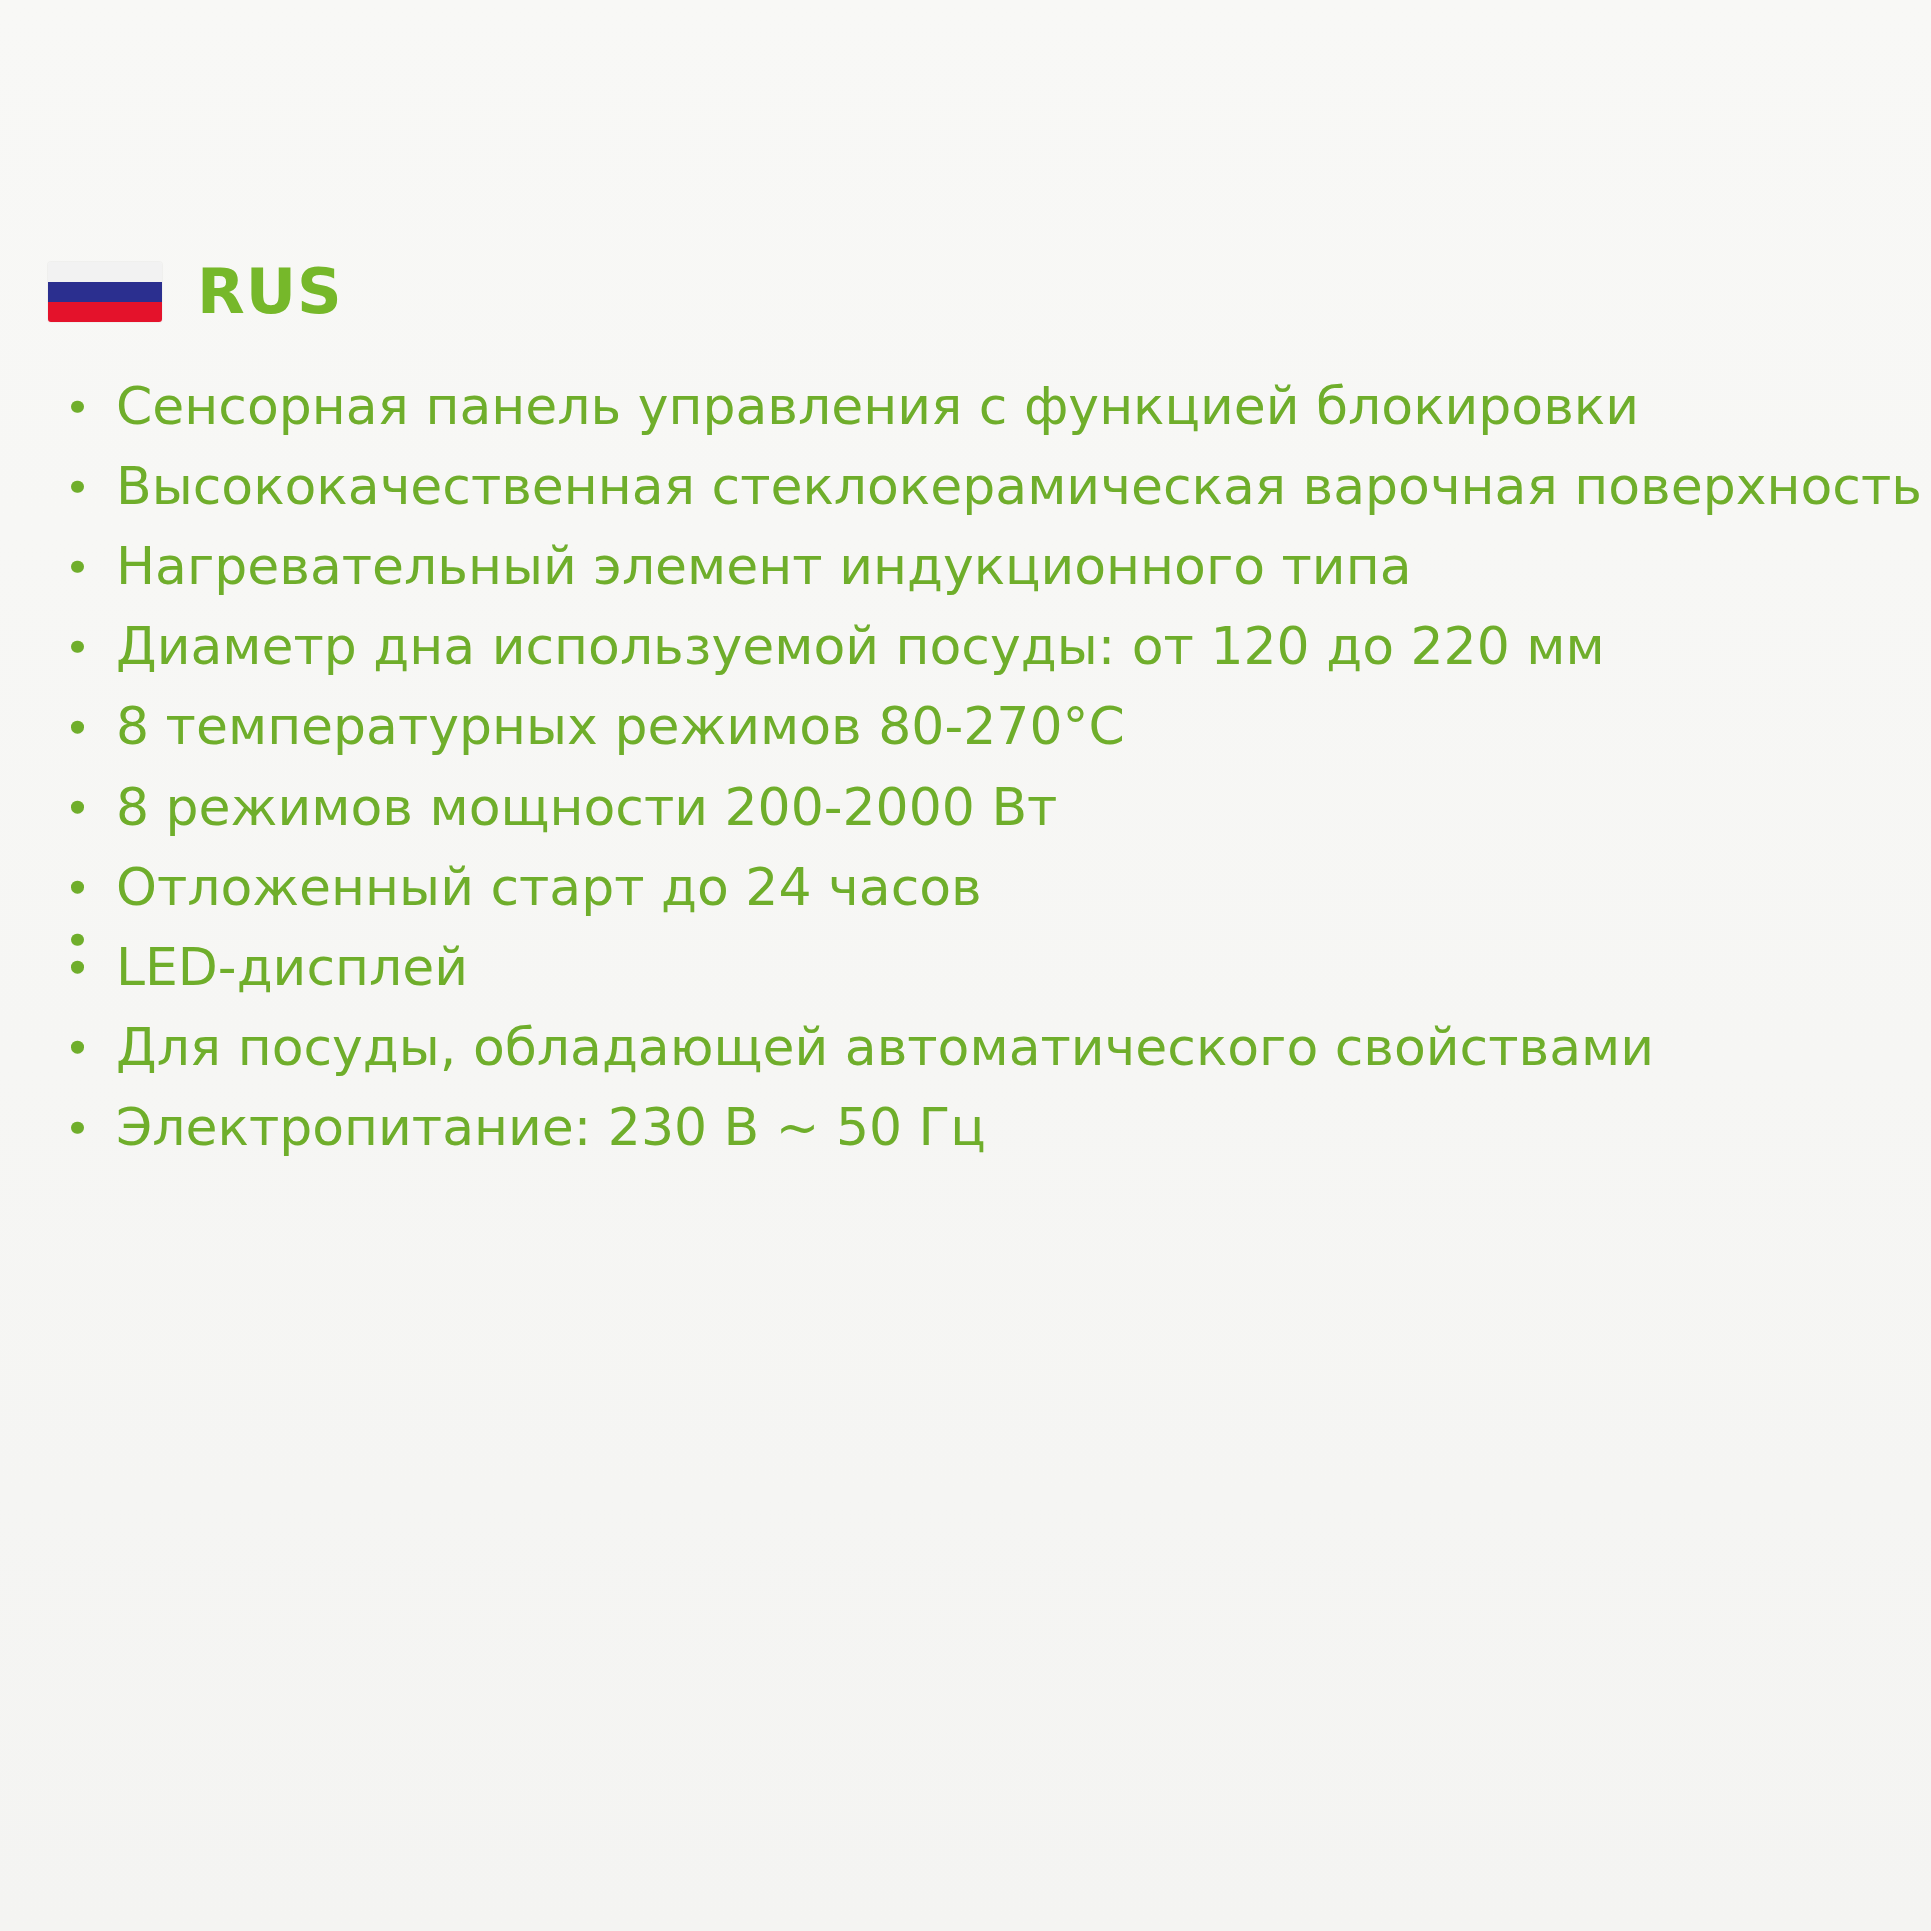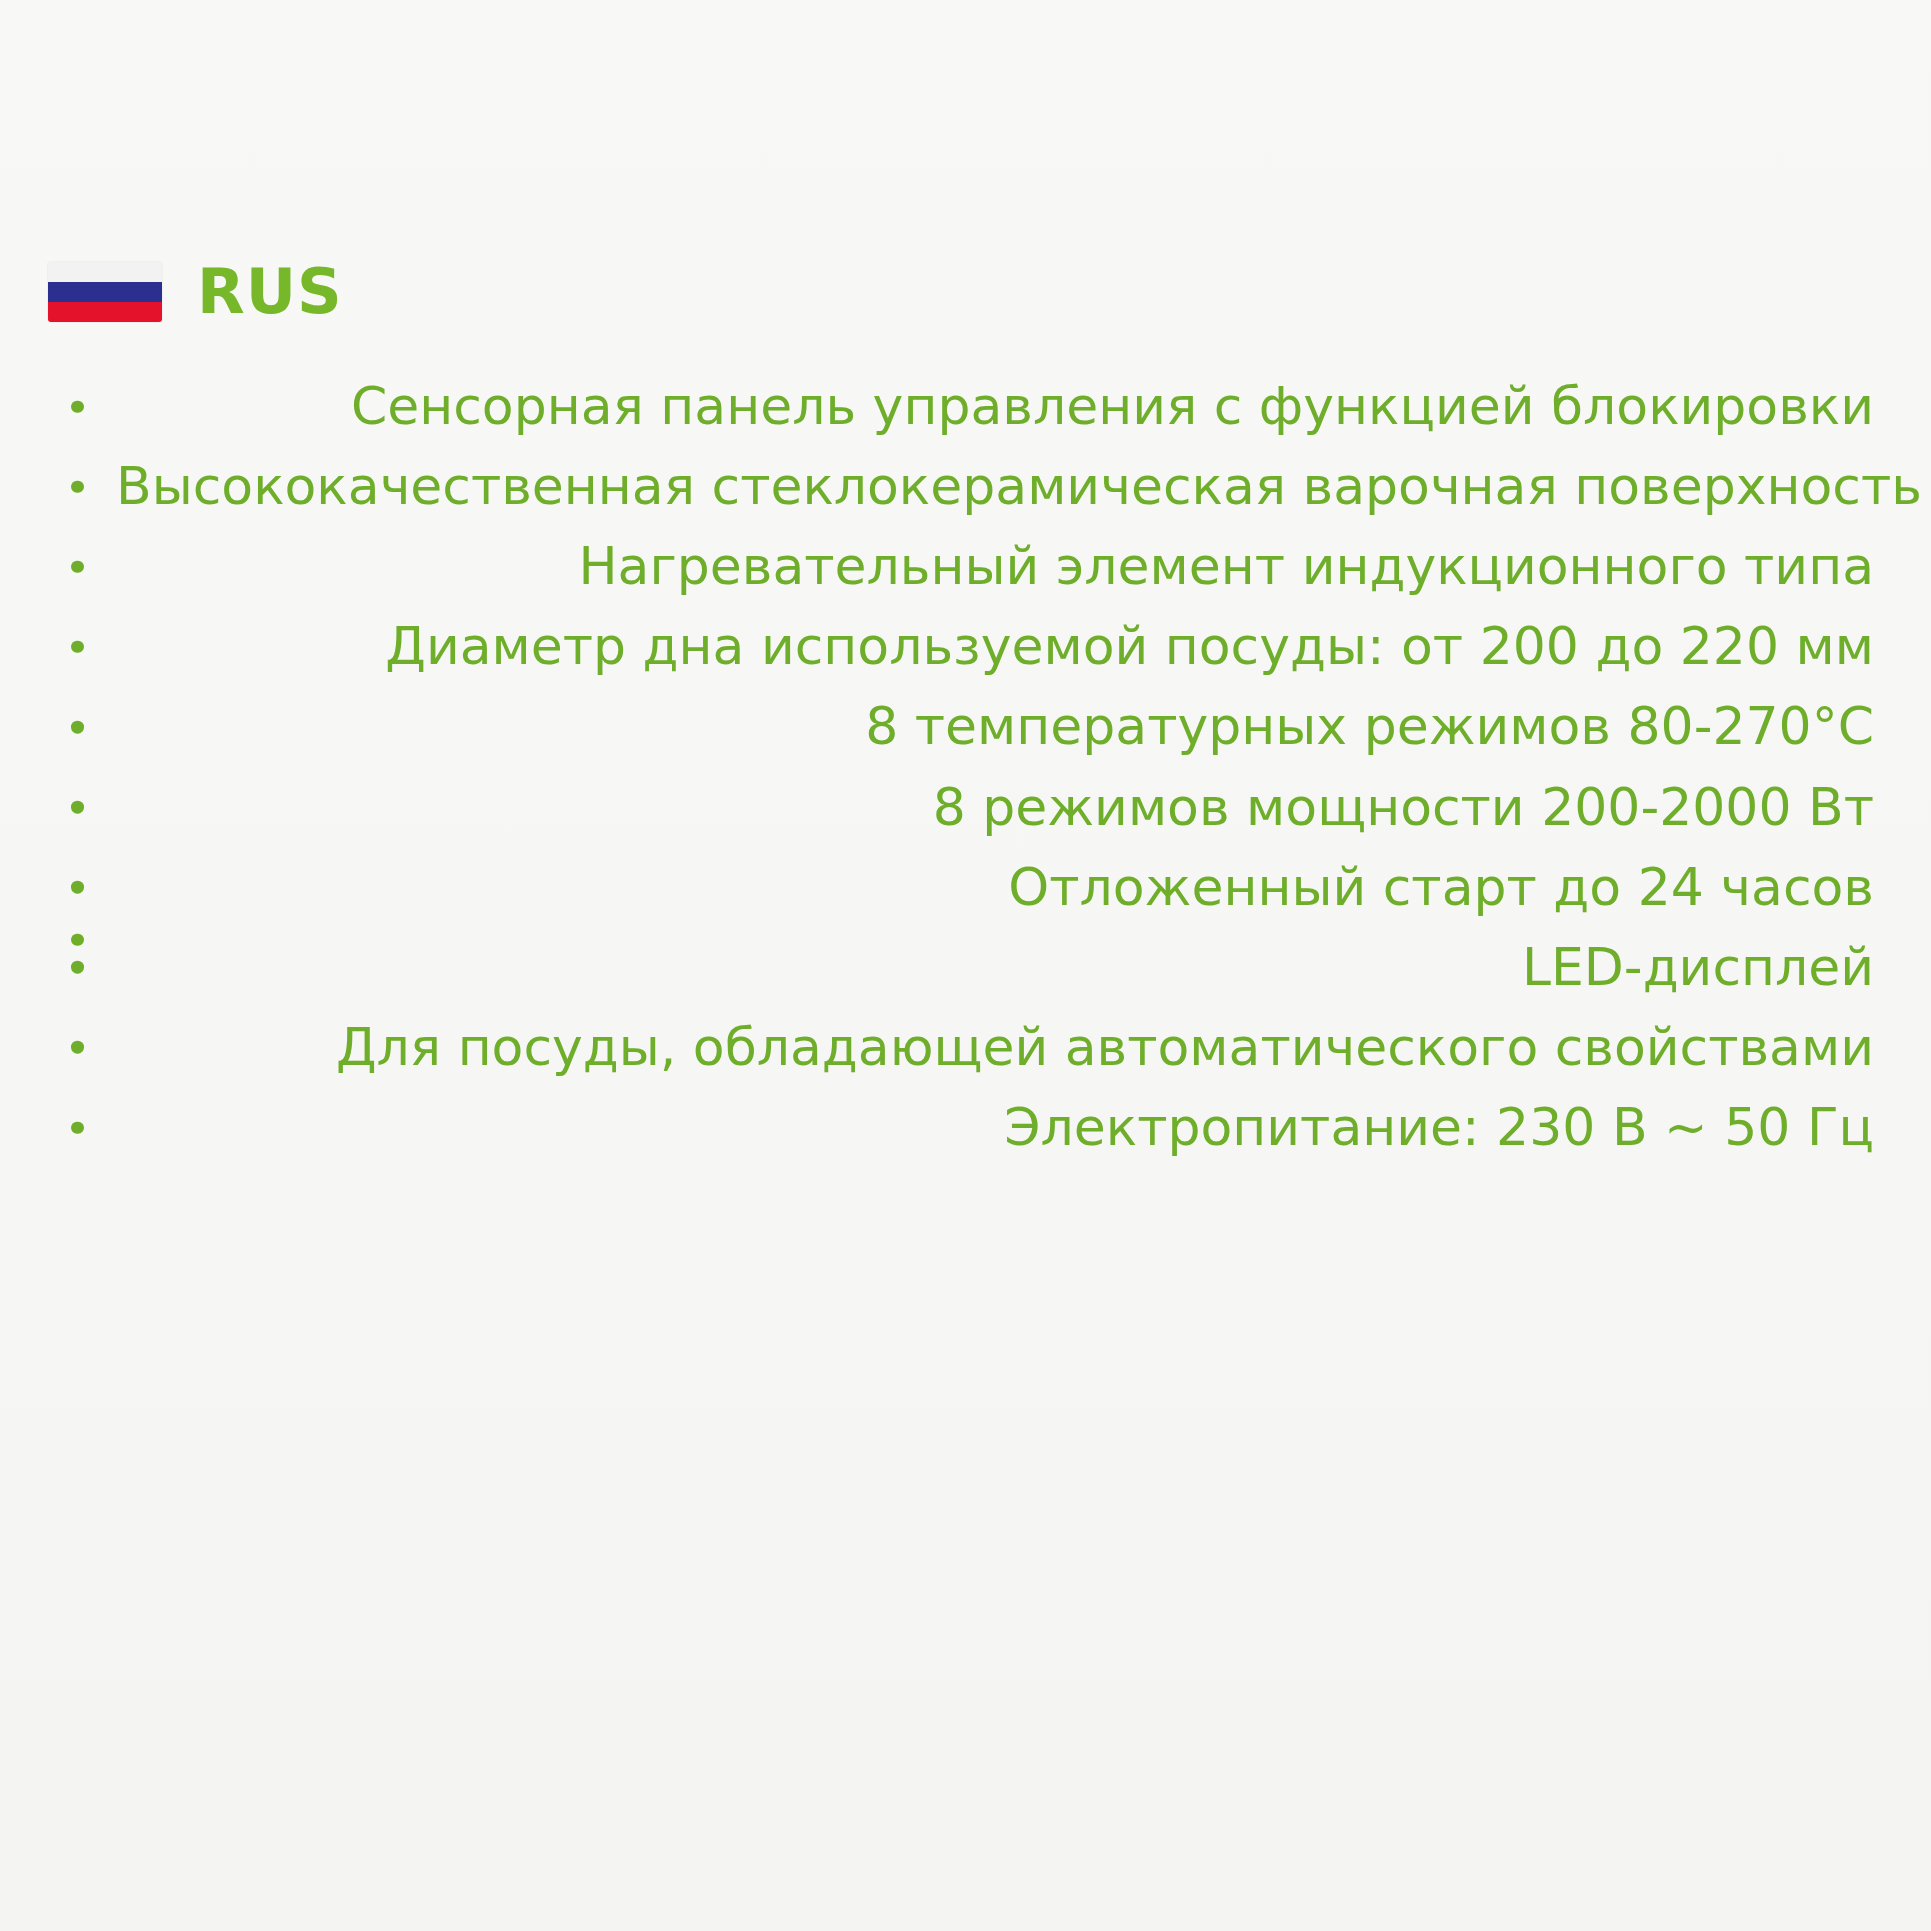--- a/index.html
+++ b/index.html
@@ -19,21 +19,20 @@
     width: 1931px;
     height: 1931px;
     background: linear-gradient(180deg, #f8f8f6 0%, #f6f6f4 55%, #f4f4f2 100%);
     box-sizing: border-box;
   }
   .content {
     position: absolute;
     left: 48px;
     top: 261px;
     width: 1834px;
-    text-align: right;
   }
   
   .lang-header {
     display: flex;
     align-items: center;
     gap: 35px;
     margin-bottom: 56px;
   }
   .flag {
     width: 114px;
@@ -111,21 +110,21 @@
       <li>
         <span class="bullet"></span>
         <span>Высококачественная стеклокерамическая варочная поверхность</span>
       </li>
       <li>
         <span class="bullet"></span>
         <span>Нагревательный элемент индукционного типа</span>
       </li>
       <li>
         <span class="bullet"></span>
-        <span>Диаметр дна используемой посуды: от 200 до 220 мм</span>
+        <span>Диаметр дна используемой посуды: от 120 до 220 мм</span>
       </li>
       <li>
         <span class="bullet"></span>
         <span>8 температурных режимов 80-270°C</span>
       </li>
       <li>
         <span class="bullet"></span>
         <span>8 режимов мощности 200-2000 Вт</span>
       </li>
       <li>

